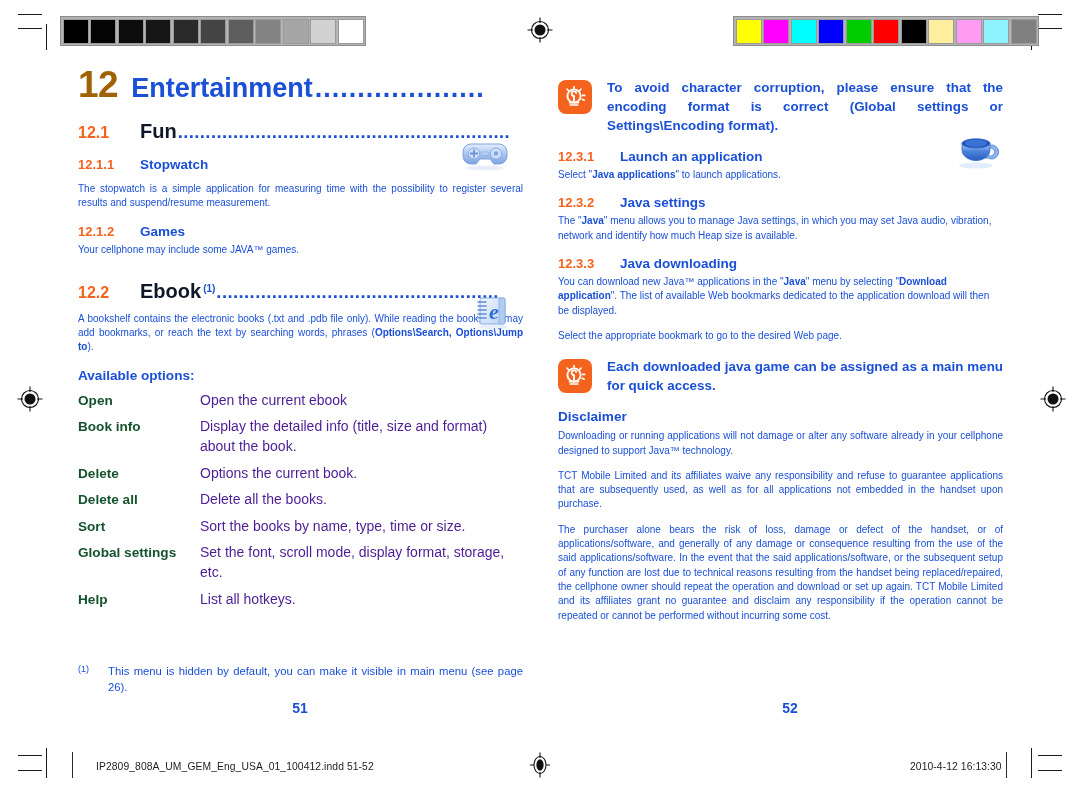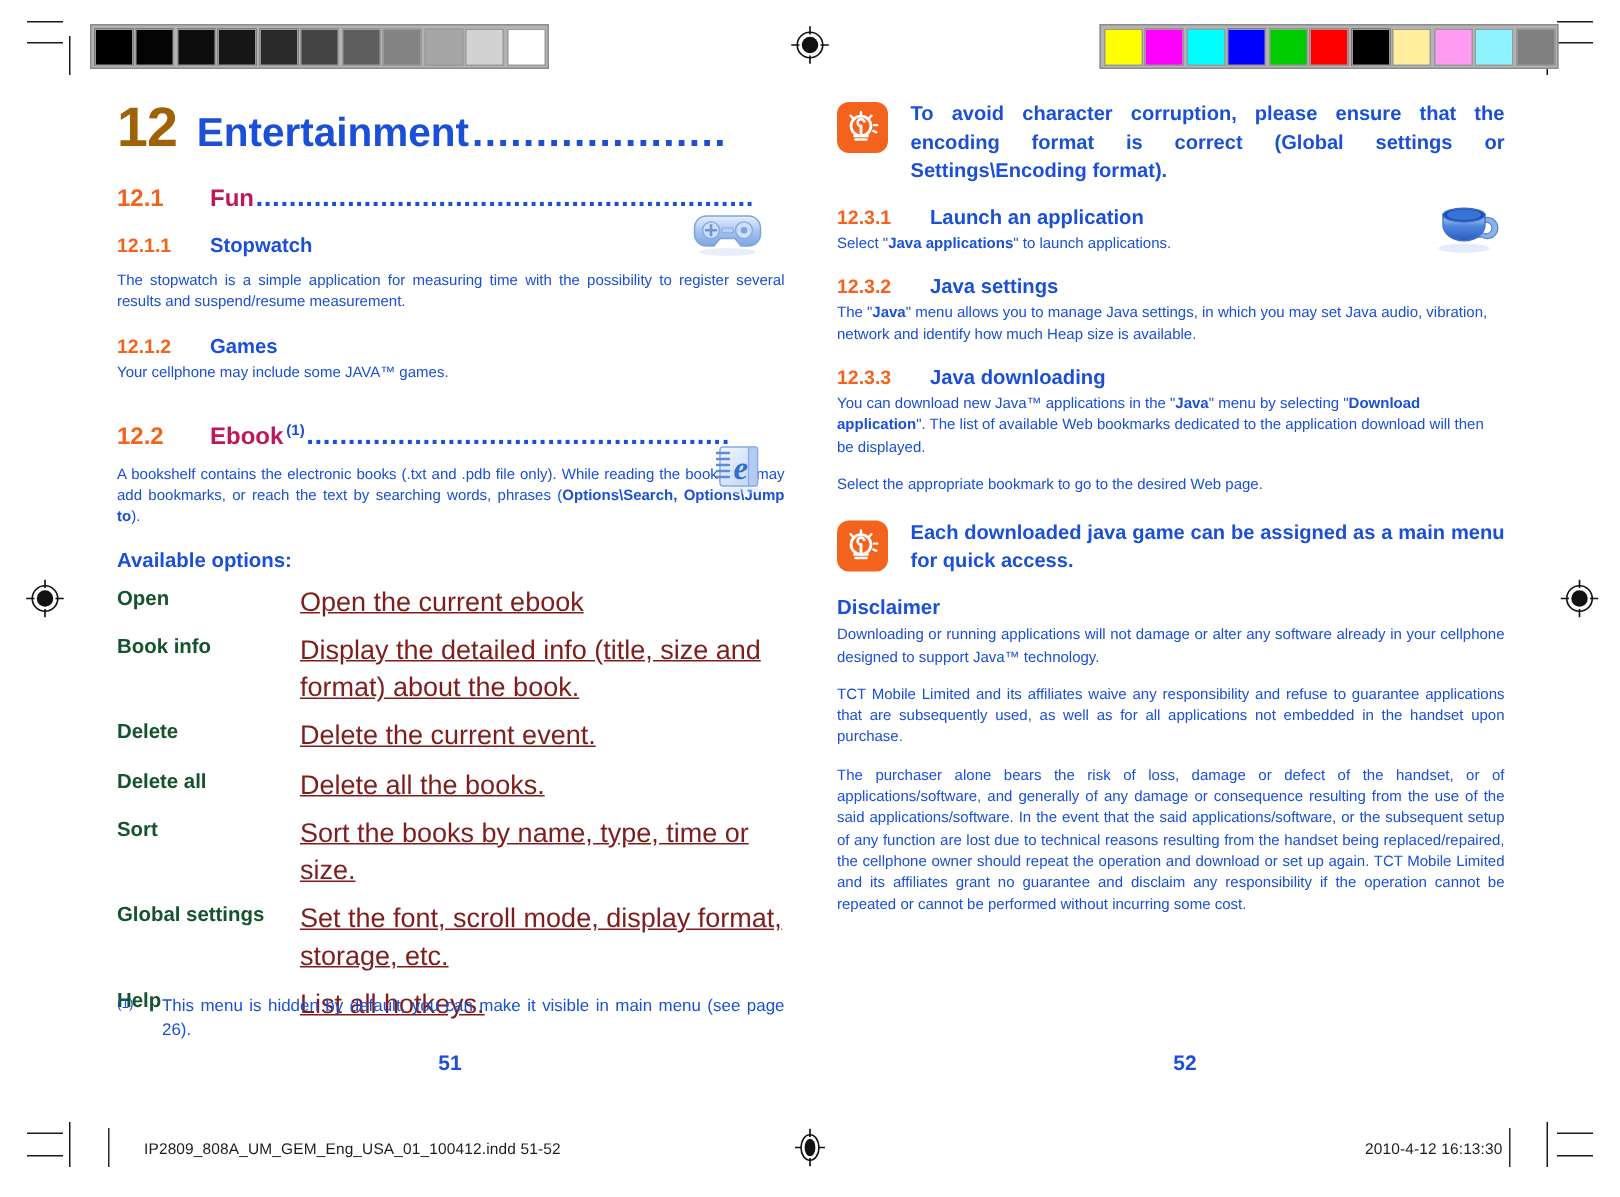--- a/index.html
+++ b/index.html
@@ -93,22 +93,22 @@
   }
   .sec-num {
     color: #F4631E;
     font-size: 16px;
     font-weight: bold;
     width: 62px;
     flex: none;
     line-height: 1.25;
   }
   .sec-title {
-    color: #be185d;
-    font-size: 16px;
+    color: #0f172a;
+    font-size: 20px;
     font-weight: bold;
     line-height: 1.25;
   }
   .sec-sup {
     color: #1A4FD6;
     font-size: 10px;
     font-weight: bold;
     vertical-align: super;
     position: relative;
     top: -6px;
@@ -171,32 +171,31 @@
   }
   .opt-term {
     color: #14532d;
     font-size: 13.6px;
     font-weight: bold;
     width: 122px;
     flex: none;
     line-height: 1.4;
   }
   .opt-def {
-    color: #7f1d1d;
-    font-size: 18px;
+    color: #4c1d95;
+    font-size: 14px;
     line-height: 1.4;
     flex: 1;
-    text-decoration: underline;
   }
 
   
   .note {
     display: flex;
     align-items: flex-start;
-    margin: 0 0 14px 0;
+    margin: 12px 0 14px 0;
   }
   .note-icon {
     width: 34px; height: 34px;
     flex: none;
     border-radius: 8px;
     background: #F4631E;
     margin-right: 15px;
     margin-top: 2px;
     position: relative;
   }
@@ -392,21 +391,21 @@
       <div class="opt-row">
         <span class="opt-term">Open</span>
         <span class="opt-def">Open the current ebook</span>
       </div>
       <div class="opt-row">
         <span class="opt-term">Book info</span>
         <span class="opt-def">Display the detailed info (title, size and format) about the book.</span>
       </div>
       <div class="opt-row">
         <span class="opt-term">Delete</span>
-        <span class="opt-def">Delete the current event.</span>
+        <span class="opt-def">Options the current book.</span>
       </div>
       <div class="opt-row">
         <span class="opt-term">Delete all</span>
         <span class="opt-def">Delete all the books.</span>
       </div>
       <div class="opt-row">
         <span class="opt-term">Sort</span>
         <span class="opt-def">Sort the books by name, type, time or size.</span>
       </div>
       <div class="opt-row">

